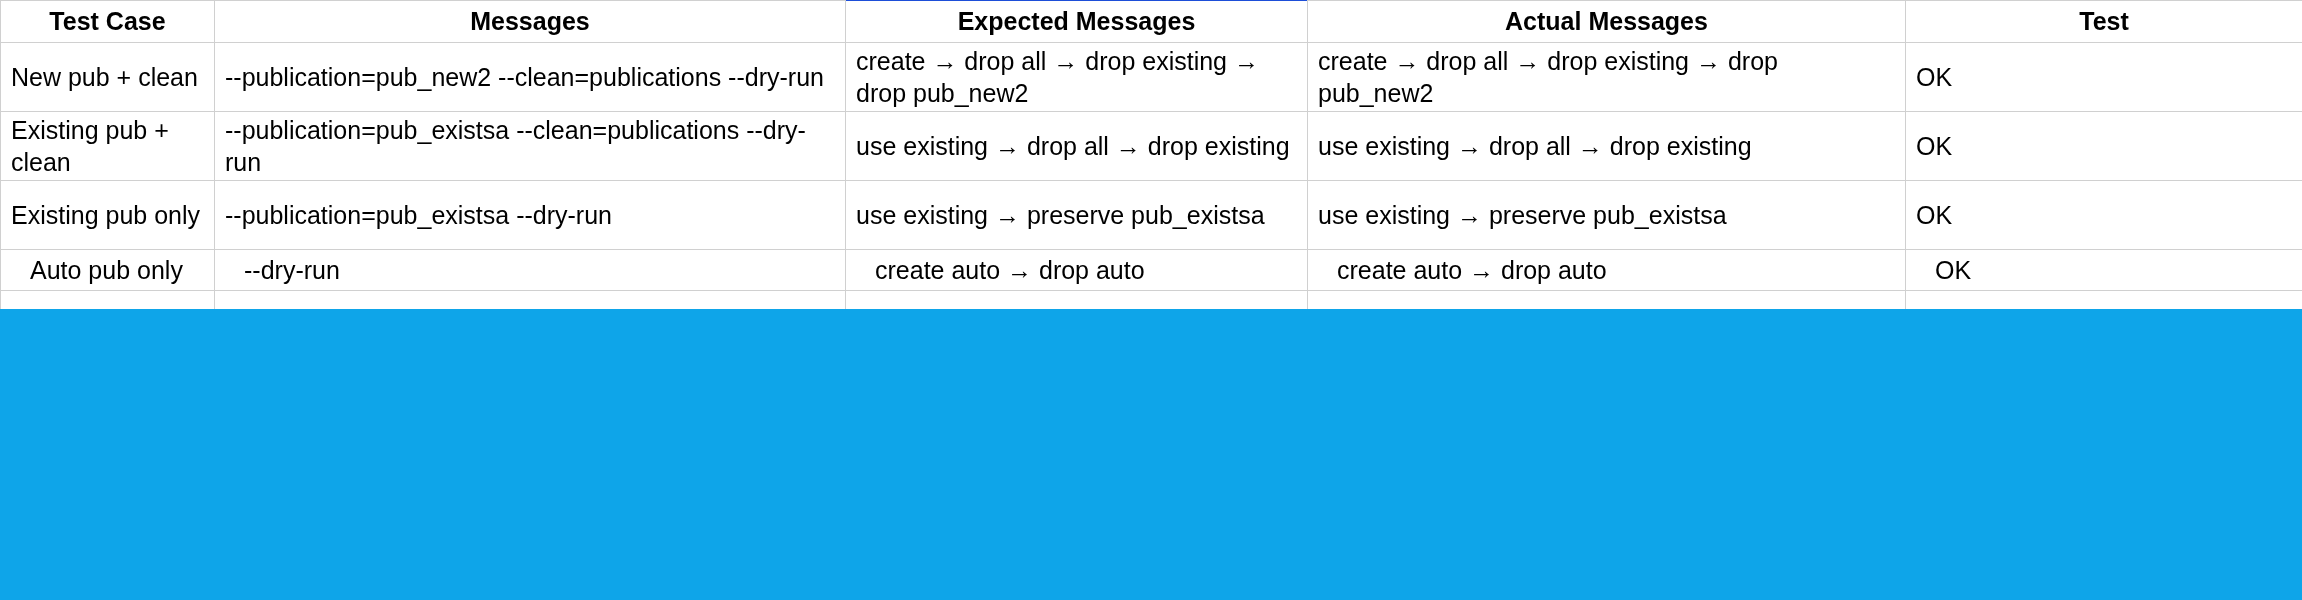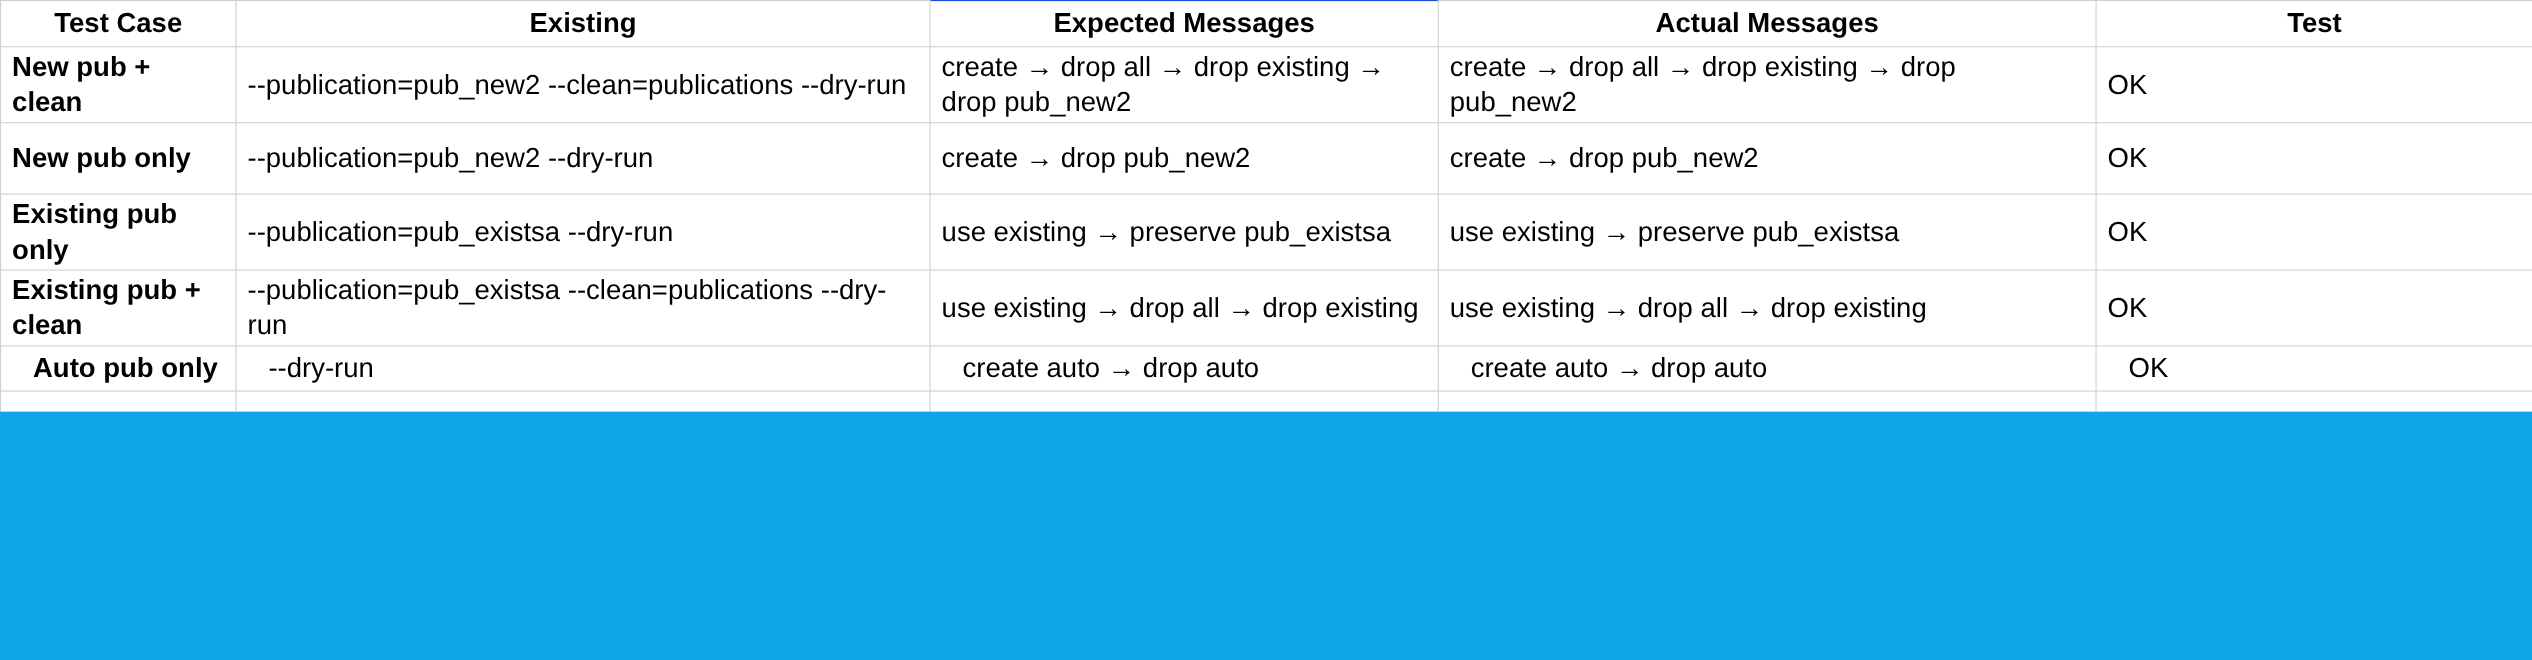--- a/index.html
+++ b/index.html
@@ -58,21 +58,21 @@
   }
 
   
   tbody td {
     font-size: 25px;
     line-height: 32px;
     font-weight: normal;
     text-align: left;
   }
   tbody td.test-case {
-    font-weight: bold;
+    font-weight: normal;
     margin-top: 36px;
   }
   tbody tr.tall td  { height: 68px; }
   tbody tr.short td { height: 64px; }
   tbody tr.last td  { height: 40px; padding-left: 29px; }
   tbody tr.sliver td {
     height: 18px;
     border-bottom: none;
   }
 
@@ -88,58 +88,51 @@
       <col class="c-test">
       <col class="c-cmd">
       <col class="c-exp">
       <col class="c-act">
       <col class="c-notes">
     </colgroup>
 
     <thead>
       <tr>
         <th>Test Case</th>
-        <th>Existing</th>
+        <th>Messages</th>
         <th class="hl-green">Expected Messages</th>
         <th>Actual Messages</th>
         <th>Test</th>
       </tr>
     </thead>
 
     <tbody>
 
       <tr class="tall">
         <td class="test-case">New pub + clean</td>
         <td>--publication=pub_new2 --clean=publications --dry-run</td>
         <td>create → drop all → drop existing → drop pub_new2</td>
         <td>create → drop all → drop existing → drop pub_new2</td>
         <td>OK</td>
       </tr>
 
-      <tr class="short">
-        <td class="test-case">New pub only</td>
-        <td class="nowrapcell">--publication=pub_new2 --dry-run</td>
-        <td>create → drop pub_new2</td>
-        <td>create → drop pub_new2</td>
+
+      <tr class="tall">
+        <td class="test-case">Existing pub + clean</td>
+        <td>--publication=pub_existsa --clean=publications --dry-run</td>
+        <td>use existing → drop all → drop existing</td>
+        <td>use existing → drop all → drop existing</td>
         <td>OK</td>
       </tr>
 
       <tr class="tall">
         <td class="test-case">Existing pub only</td>
         <td class="nowrapcell">--publication=pub_existsa --dry-run</td>
         <td>use existing → preserve pub_existsa</td>
         <td>use existing → preserve pub_existsa</td>
-        <td>OK</td>
-      </tr>
-
-      <tr class="tall">
-        <td class="test-case">Existing pub + clean</td>
-        <td>--publication=pub_existsa --clean=publications --dry-run</td>
-        <td>use existing → drop all → drop existing</td>
-        <td>use existing → drop all → drop existing</td>
         <td>OK</td>
       </tr>
 
 
       <tr class="last">
         <td class="test-case">Auto pub only</td>
         <td class="nowrapcell">--dry-run</td>
         <td>create auto → drop auto</td>
         <td>create auto → drop auto</td>
         <td>OK</td>

